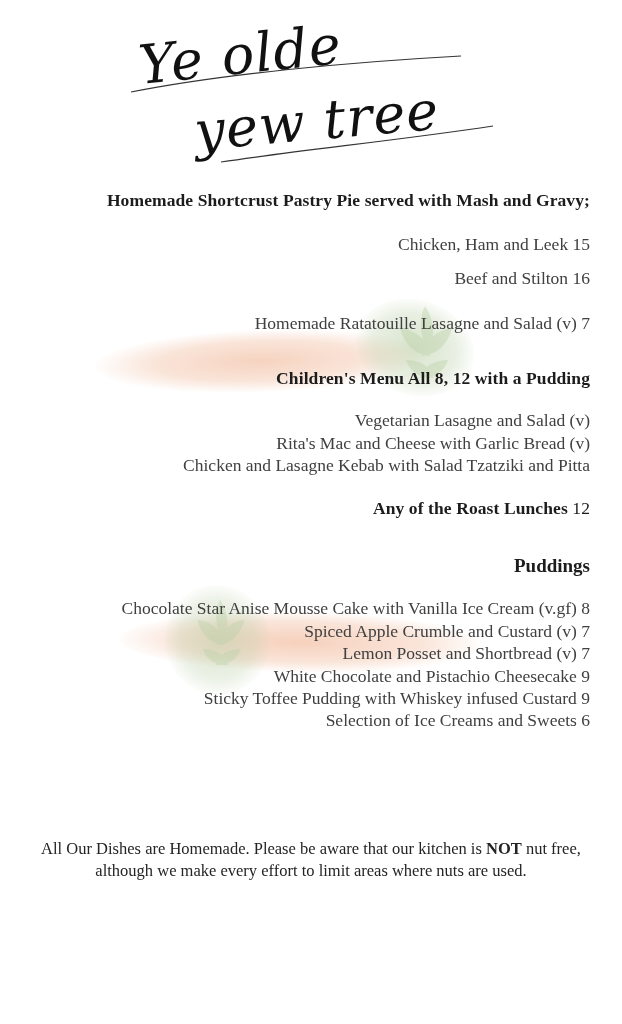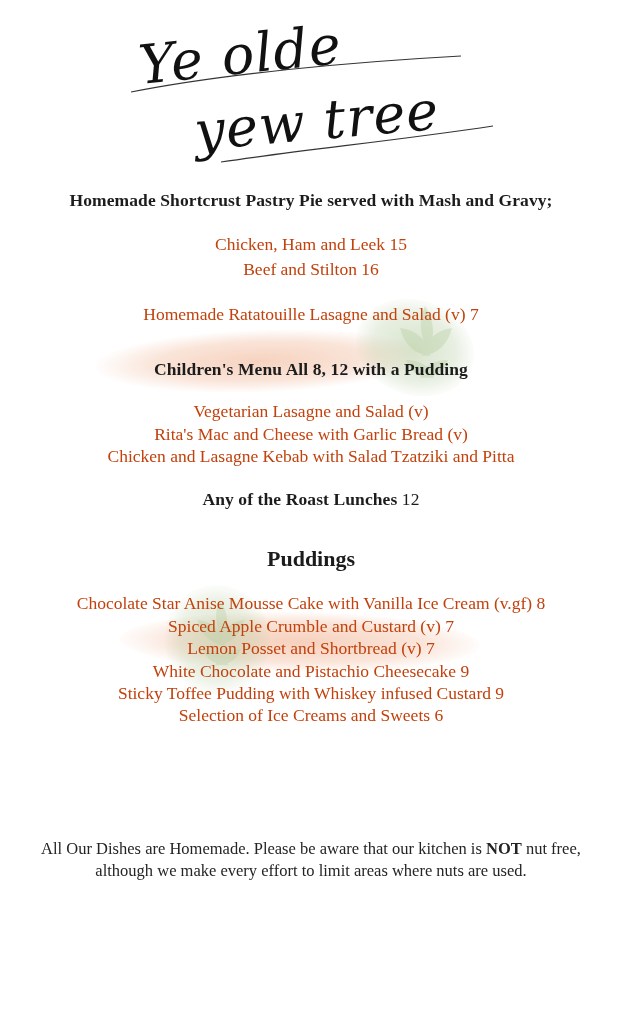--- a/index.html
+++ b/index.html
@@ -90,42 +90,42 @@
     font-family: "DejaVu Serif", serif;
     font-style: italic;
     font-size: 54px;
     letter-spacing: 1px;
     fill: #111111;
   }
 
   
   .menu {
     padding: 0 32px;
-    text-align: center;
+    text-align: right;
   }
   .heading {
     font-family: "Liberation Serif", serif;
     font-weight: bold;
     font-size: 17.5px;
     color: #1c1c1c;
     letter-spacing: 0.1px;
   }
   .item {
     font-size: 17.5px;
-    color: #c2410c;
+    color: #404040;
     line-height: 1.28;
   }
   .section-title {
     font-weight: bold;
-    font-size: 22px;
+    font-size: 19px;
     color: #1c1c1c;
   }
 
   .block-pies .heading { margin-bottom: 22px; }
-  .block-pies .item + .item { margin-top: 3px; }
+  .block-pies .item + .item { margin-top: 12px; }
 
   .single-line { margin-top: 22px; }
 
   .kids-heading { margin-top: 34px; margin-bottom: 20px; }
   .roast-line { margin-top: 22px; }
   .roast-line .price { font-weight: normal; }
 
   .puddings-title { margin-top: 36px; margin-bottom: 20px; }
 
   .footer {

